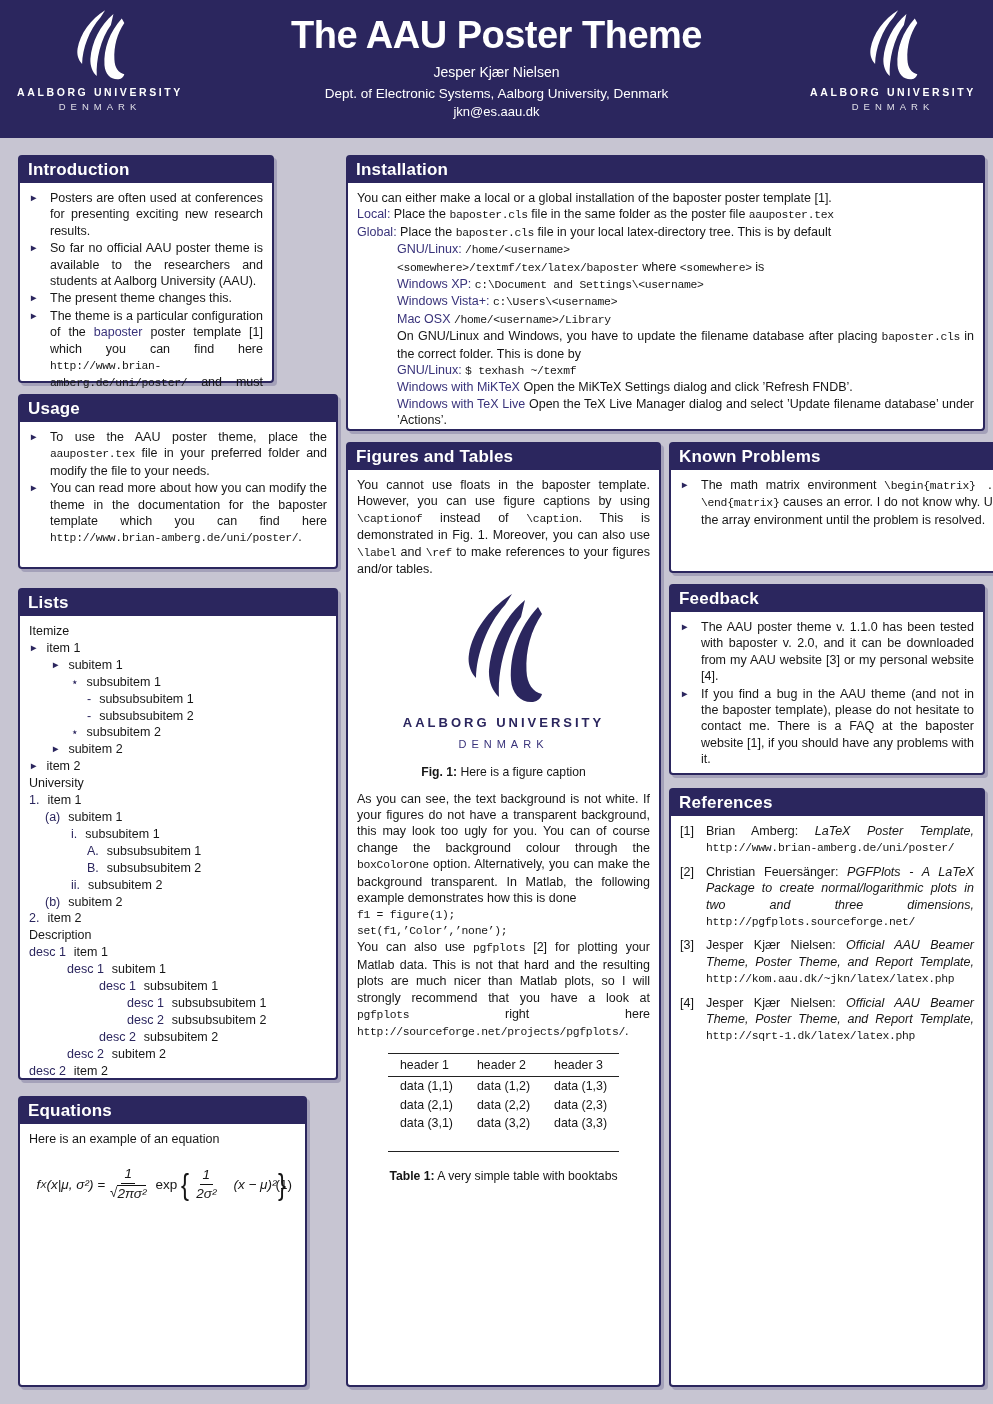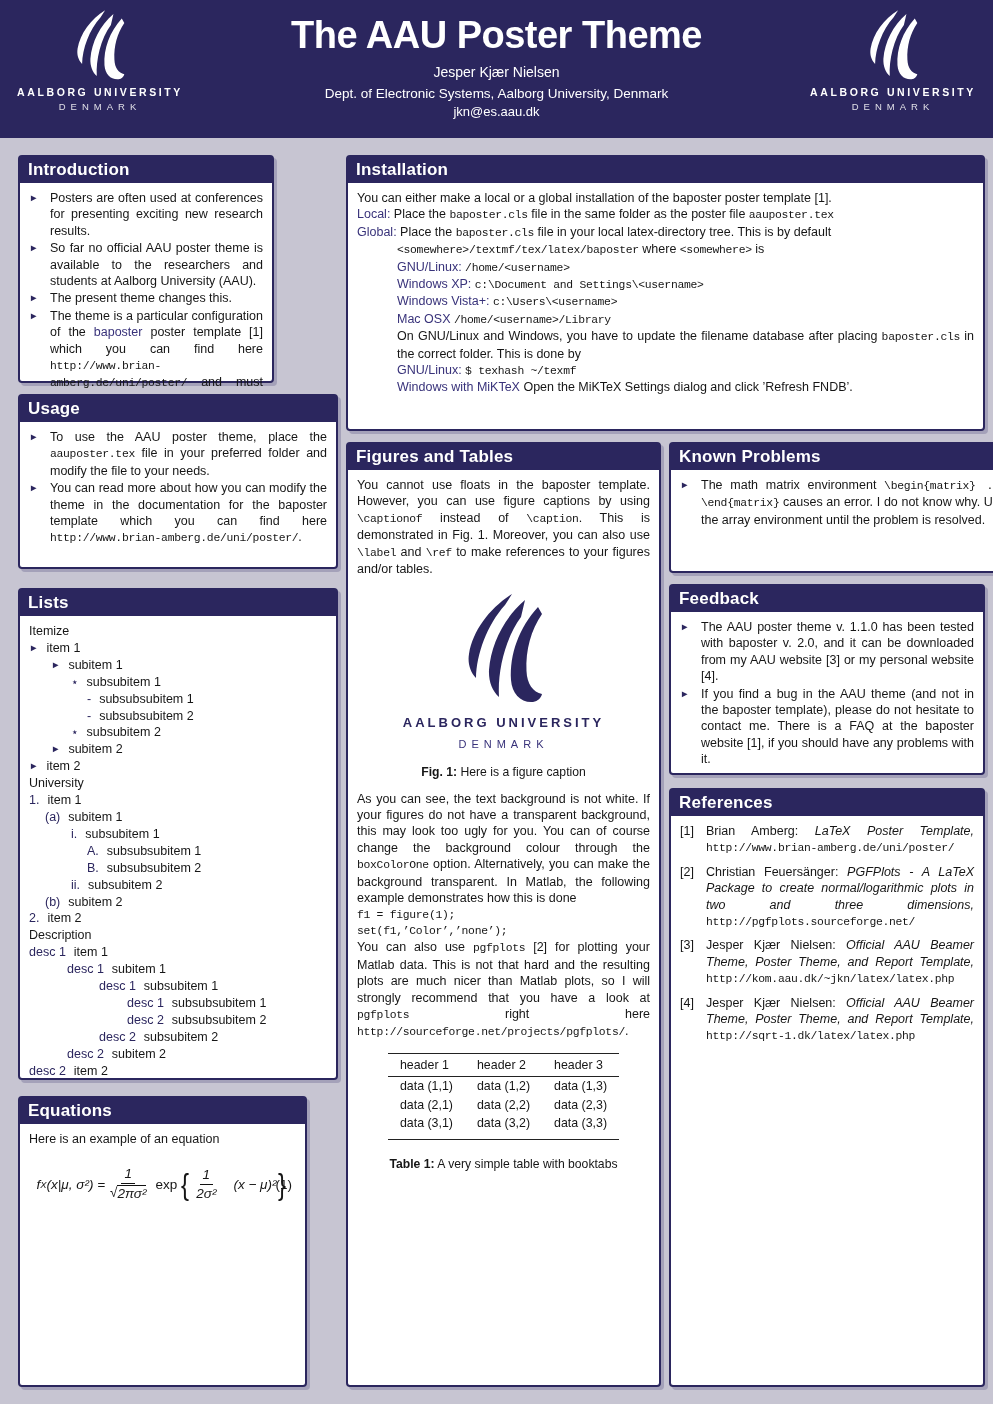--- a/index.html
+++ b/index.html
@@ -67,21 +67,21 @@
   .figure svg{width:100px;height:118px;display:block;margin:0 auto 6px;color:var(--navy)}
   .figlogoline1{font-size:13px;font-weight:bold;letter-spacing:3px;color:var(--navy);white-space:nowrap}
   .figlogoline2{font-size:11px;letter-spacing:5px;color:var(--accent);margin-top:4px;white-space:nowrap}
   .caption{text-align:center;margin:12px 0 10px;font-size:12.2px}
   .caption .cap-label{font-weight:bold}
   .codeline{font-family:"Liberation Mono",monospace;font-size:11.4px;letter-spacing:-.3px;text-align:left}
   
   .btable{margin:12px auto 0;border-collapse:collapse;font-size:12.4px}
   .btable th{font-weight:normal;border-top:1.6px solid #222;border-bottom:1px solid #222;padding:3px 12px}
   .btable td{padding:1px 12px}
-  .btable tr.lastrow td{border-bottom:1.6px solid #222;padding-bottom:8px}
+  .btable tr.lastrow td{border-bottom:1.6px solid #222;padding-bottom:20px}
   
   .refrow{display:flex;margin-bottom:7px}
   .reflabel{flex:none;width:22px;margin-right:4px}
   .reftext{flex:1;text-align:justify}
   
   .eqintro{}
   .eqwrap{position:relative;display:flex;align-items:center;justify-content:center;
           margin-top:20px;font-size:13.5px}
   .eqmain{display:inline-flex;align-items:center;font-style:italic}
   .eqmain sub{font-size:9.5px}
@@ -299,28 +299,29 @@
     </div>
   </div>
 </div>
 
 <div class="pbox" style="left:346px;top:155px;width:639px;height:276px">
   <div class="pbox-title">Installation</div>
   <div class="pbox-body">
       <div class="iline i0"><span class="run">You can either make a local or a global installation of the baposter poster template [1].</span></div>
       <div class="iline i0"><span class="run accent">Local:</span><span class="run"> Place the </span><span class="run mono">baposter.cls</span><span class="run"> file in the same folder as the poster file </span><span class="run mono">aauposter.tex</span></div>
       <div class="iline i0"><span class="run accent">Global:</span><span class="run"> Place the </span><span class="run mono">baposter.cls</span><span class="run"> file in your local latex-directory tree.  This is by default</span></div>
+      <div class="iline i1"><span class="run accent">GNU/Linux:</span><span class="run"> </span><span class="run mono">/home/&lt;username&gt;</span></div>
       <div class="iline i1"><span class="run mono">&lt;somewhere&gt;/textmf/tex/latex/baposter</span><span class="run"> where </span><span class="run mono">&lt;somewhere&gt;</span><span class="run"> is</span></div>
-      <div class="iline i1"><span class="run accent">GNU/Linux:</span><span class="run"> </span><span class="run mono">/home/&lt;username&gt;</span></div>
       <div class="iline i1"><span class="run accent">Windows XP:</span><span class="run"> </span><span class="run mono">c:\Document and Settings\&lt;username&gt;</span></div>
       <div class="iline i1"><span class="run accent">Windows Vista+:</span><span class="run"> </span><span class="run mono">c:\Users\&lt;username&gt;</span></div>
       <div class="iline i1"><span class="run accent">Mac OSX</span><span class="run"> </span><span class="run mono">/home/&lt;username&gt;/Library</span></div>
       <div class="iline i1"><span class="run">On GNU/Linux and Windows, you have to update the filename database after placing </span><span class="run mono">baposter.cls</span><span class="run"> in the correct folder. This is done by</span></div>
       <div class="iline i1"><span class="run accent">GNU/Linux:</span><span class="run"> </span><span class="run mono">$ texhash ~/texmf</span></div>
       <div class="iline i1"><span class="run accent">Windows with MiKTeX</span><span class="run">  Open the MiKTeX Settings dialog and click ’Refresh FNDB’.</span></div>
+      <div class="iline i1"><span class="run accent">Windows with TeX Live</span><span class="run">  Open the TeX Live Manager dialog and select ’Update filename database’ under ’Actions’.</span></div>
     </div>
 </div>
 
 <div class="pbox" style="left:346px;top:442px;width:315px;height:945px">
   <div class="pbox-title">Figures and Tables</div>
   <div class="pbox-body">
     <div><span class="run">You cannot use floats in the baposter template. However, you can use figure captions by using </span><span class="run mono">\captionof</span><span class="run"> instead of </span><span class="run mono">\caption</span><span class="run">.  This is demonstrated in Fig. 1. Moreover, you can also use </span><span class="run mono">\label</span><span class="run"> and </span><span class="run mono">\ref</span><span class="run"> to make references to your figures and/or tables.</span></div>
     <div class="figure">
       <svg>
           <use href="#aau-swoosh"></use>

